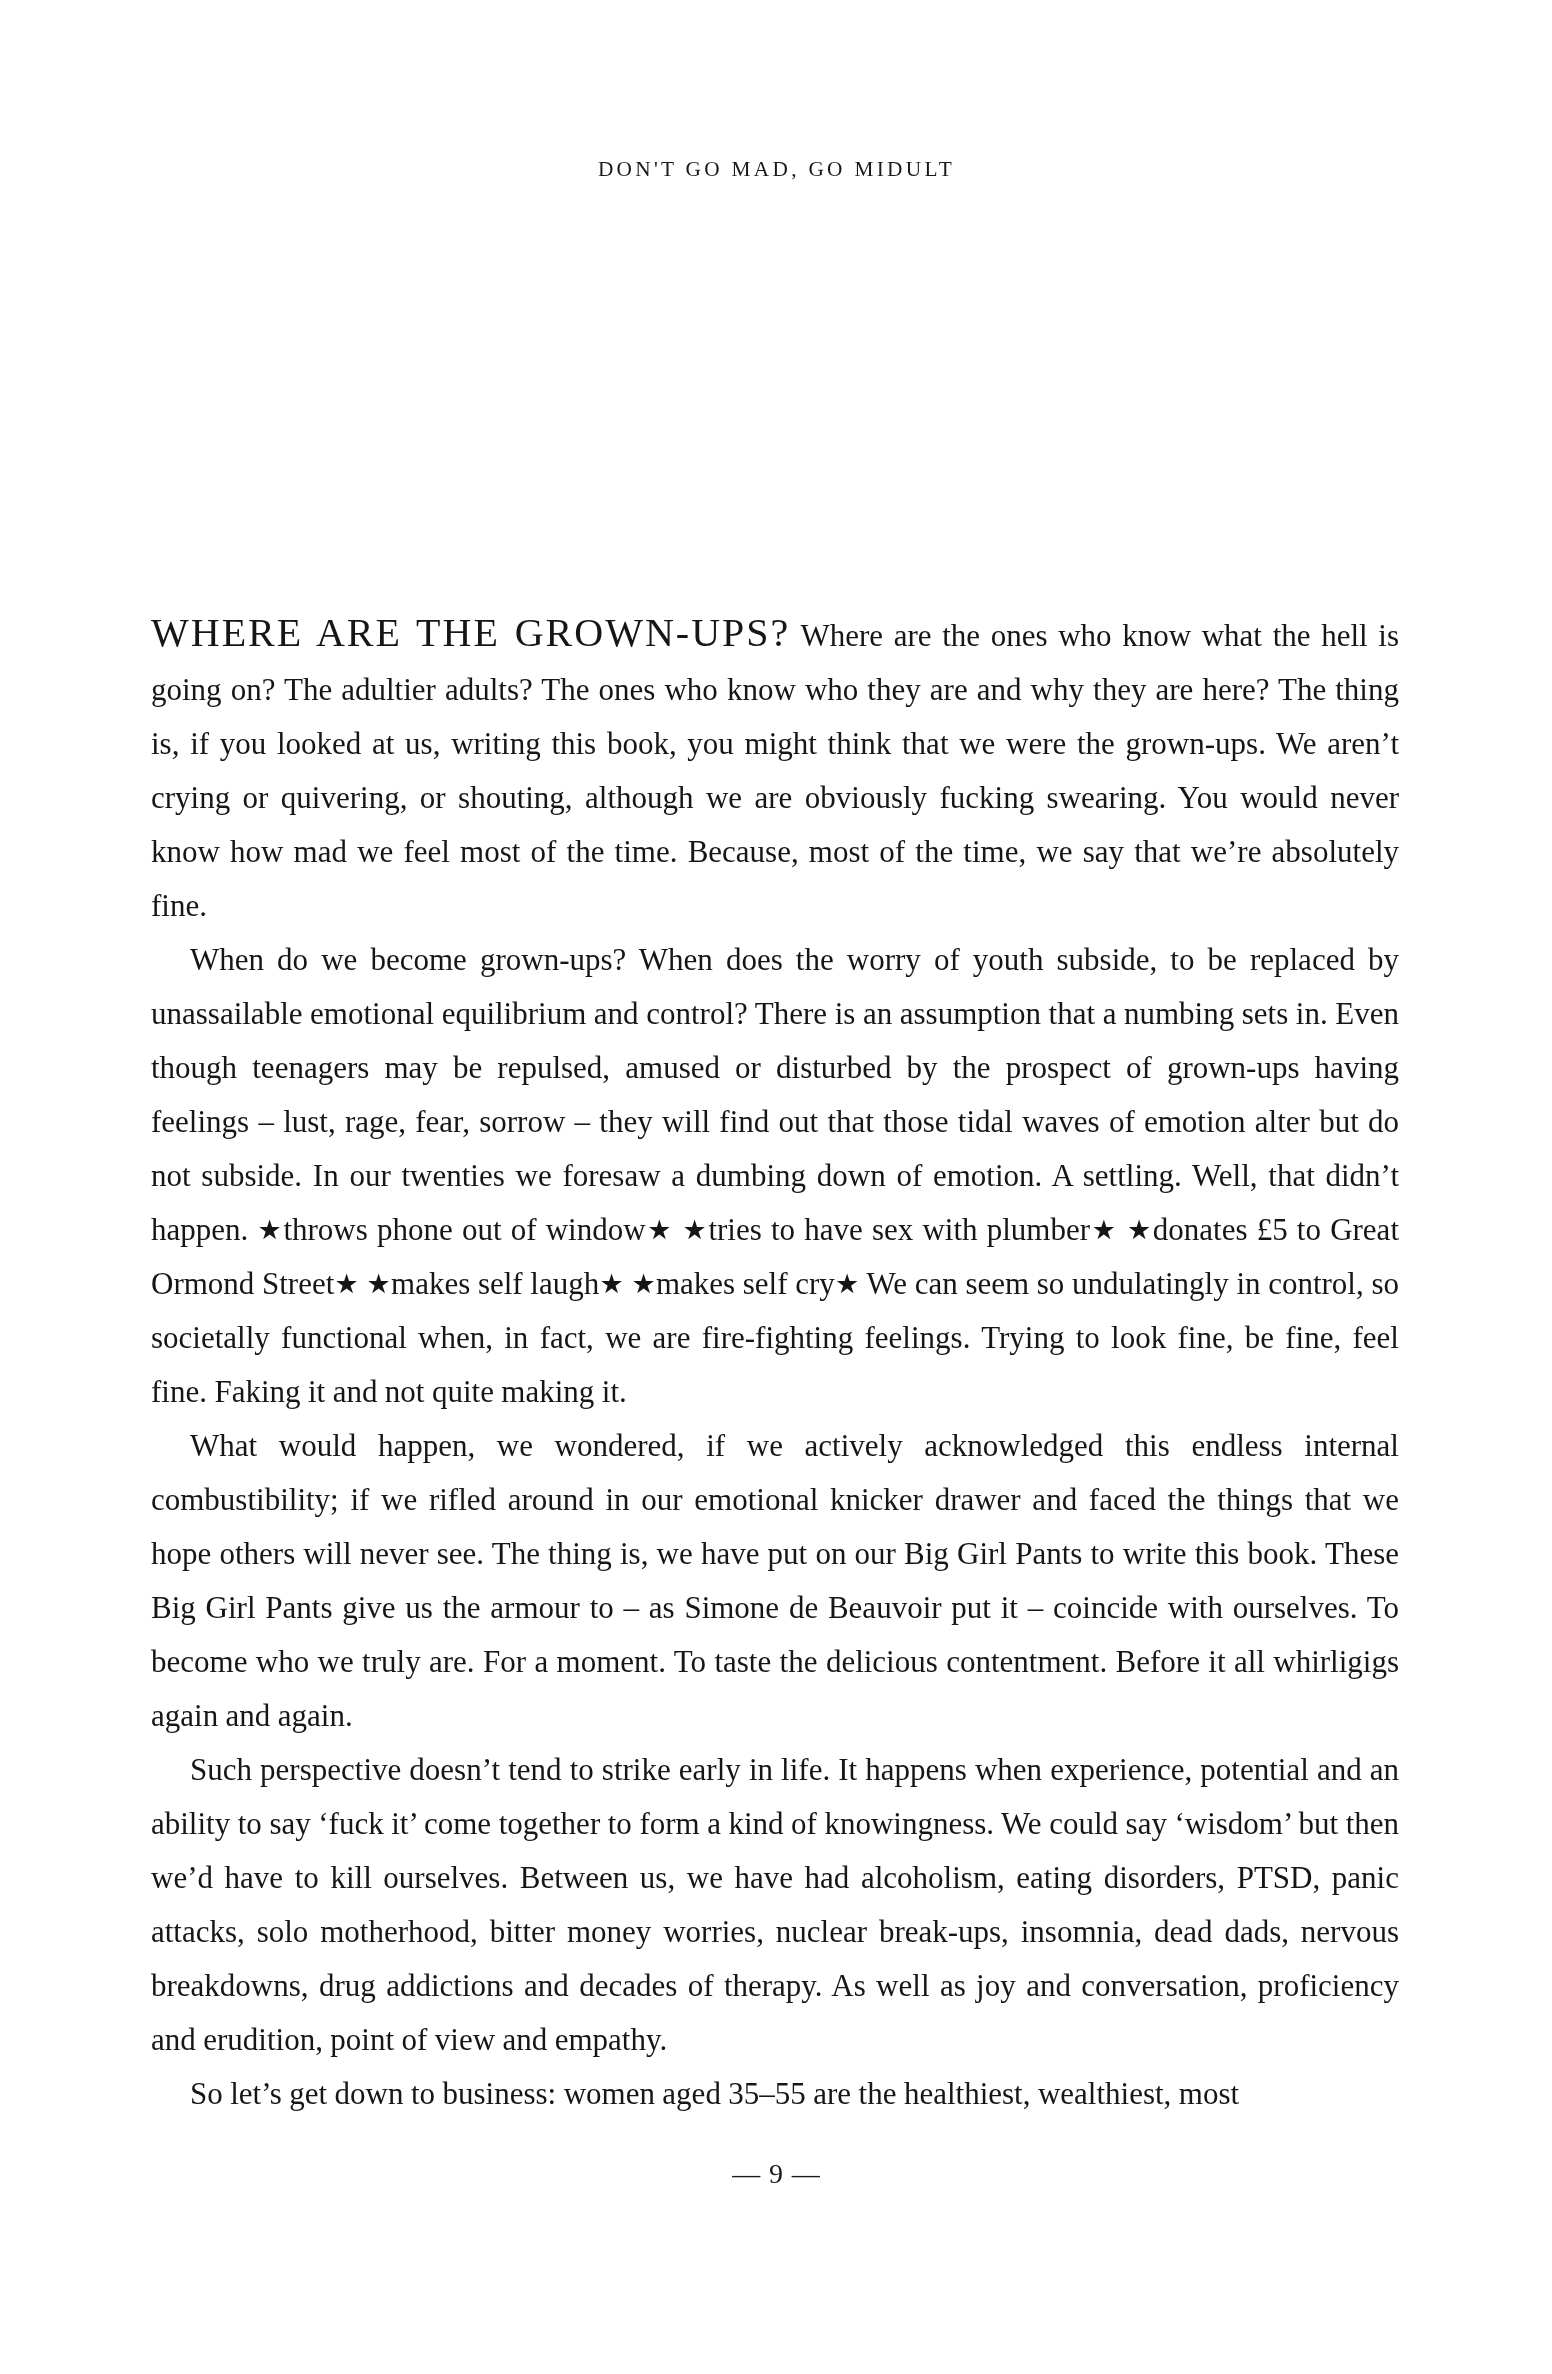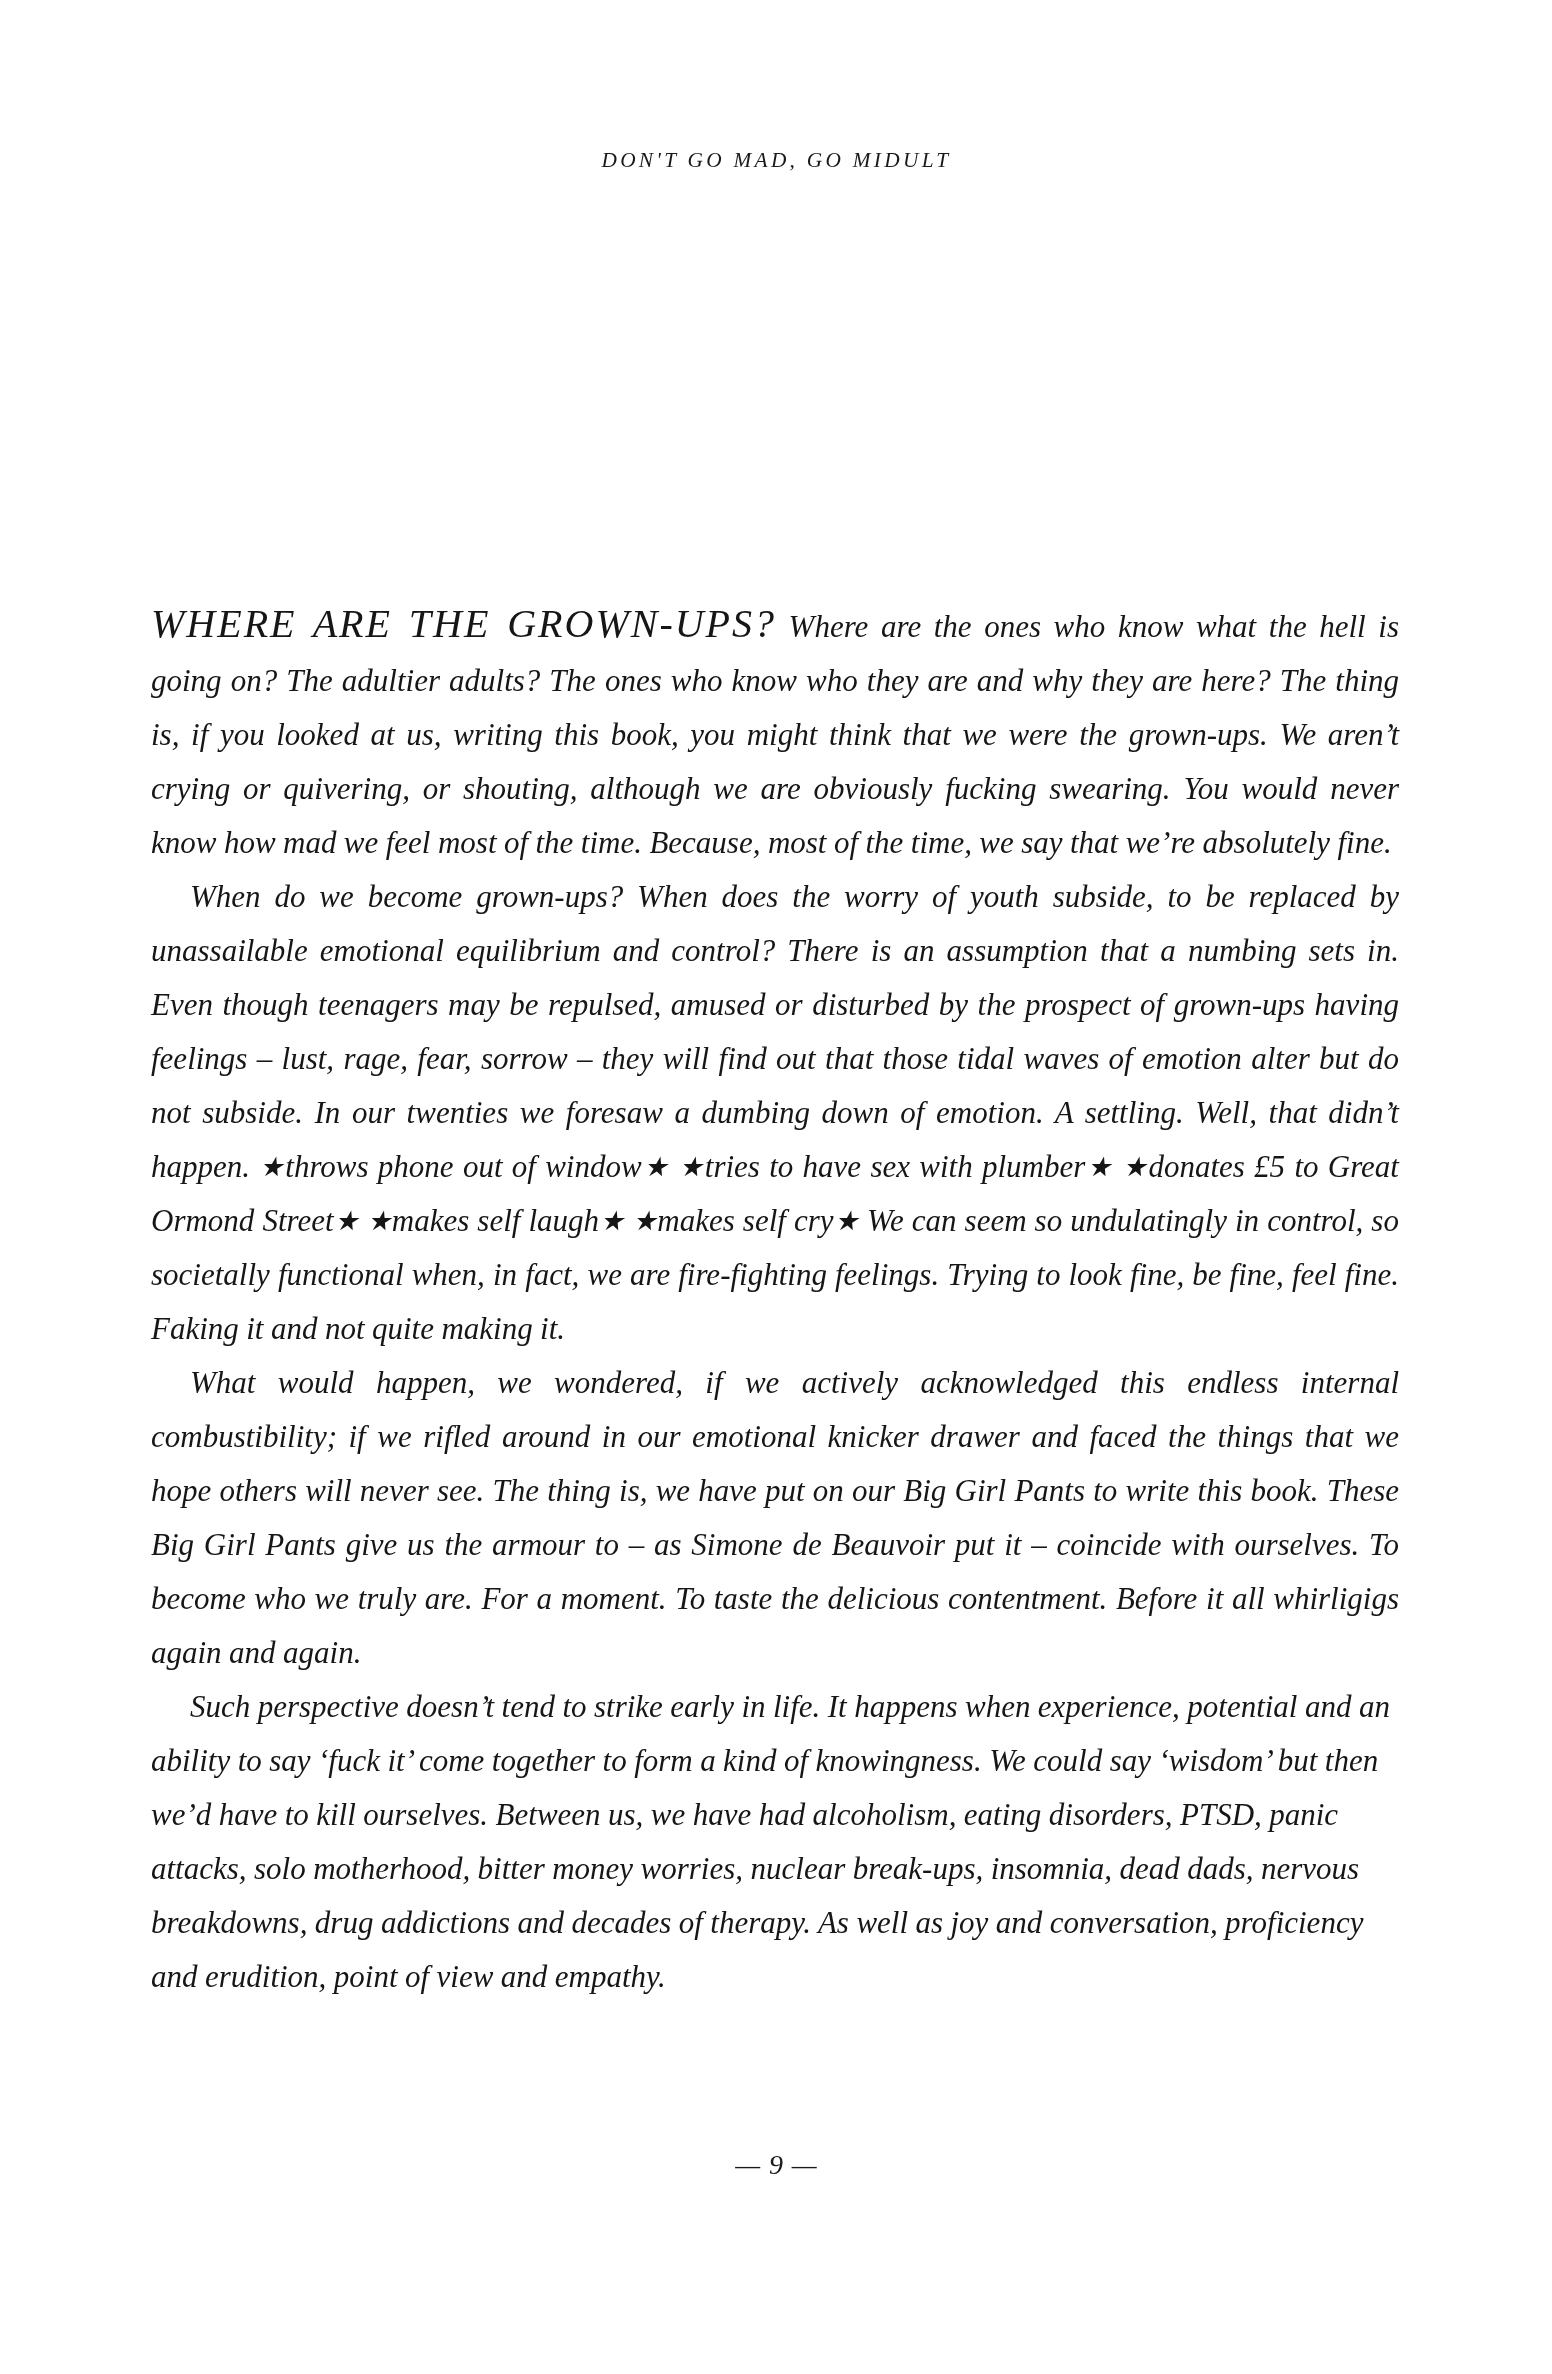--- a/index.html
+++ b/index.html
@@ -5,26 +5,25 @@
   html, body {
     margin: 0;
     padding: 0;
     background: #ffffff;
   }
   .page {
     position: relative;
     width: 1553px;
     height: 2283px;
     background: #ffffff;
-    margin: 7px auto;
+    margin: 16px auto;
     overflow: hidden;
     font-family: "Liberation Serif", "DejaVu Serif", serif;
     color: #161616;
     box-sizing: border-box;
-    font-style: italic;
   }
 
   
   .running-head {
     position: absolute;
     top: 141px;
     left: 0;
     width: 100%;
     text-align: center;
     font-family: "Liberation Serif", "DejaVu Serif", serif;
@@ -99,20 +98,21 @@
 
     <p class="para"><span class="opening-caps">WHERE ARE THE GROWN-UPS?</span><span> Where are the ones who know what the hell is going on? The adultier adults? The ones who know who they are and why they are here? The thing is, if you looked at us, writing this book, you might think that we were the grown-ups. We aren’t crying or quivering, or shouting, although we are obviously fucking swearing. You would never know how mad we feel most of the time. Because, most of the time, we say that we’re absolutely fine.</span></p>
 
     <p class="para indent"><span>When do we become grown-ups? When does the worry of youth subside, to be replaced by unassailable emotional equilibrium and control? There is an assumption that a numbing sets in. Even though teenagers may be repulsed, amused or disturbed by the prospect of grown-ups having feelings – lust, rage, fear, sorrow – they will find out that those tidal waves of emotion alter but do not subside. In our twenties we foresaw a dumbing down of emotion. A settling. Well, that didn’t happen. </span><span class="star">★</span><span>throws phone out of window</span><span class="star">★</span> <span class="star">★</span><span>tries to have sex with plumber</span><span class="star">★</span> <span class="star">★</span><span>donates £5 to Great Ormond Street</span><span class="star">★</span> <span class="star">★</span><span>makes self laugh</span><span class="star">★</span> <span class="star">★</span><span>makes self cry</span><span class="star">★</span><span> We can seem so undulatingly in control, so societally functional when, in fact, we are fire-fighting feelings. Trying to look fine, be fine, feel fine. Faking it and not quite making it.</span></p>
 
 
     <p class="para indent">What would happen, we wondered, if we actively acknowledged this endless internal combustibility; if we rifled around in our emotional knicker drawer and faced the things that we hope others will never see. The thing is, we have put on our Big Girl Pants to write this book. These Big Girl Pants give us the armour to – as Simone de Beauvoir put it – coincide with ourselves. To become who we truly are. For a moment. To taste the delicious contentment. Before it all whirligigs again and again.</p>
 
     <p class="para indent">Such perspective doesn’t tend to strike early in life. It happens when experience, potential and an ability to say ‘fuck it’ come together to form a kind of knowingness. We could say ‘wisdom’ but then we’d have to kill ourselves. Between us, we have had alcoholism, eating disorders, PTSD, panic attacks, solo motherhood, bitter money worries, nuclear break-ups, insomnia, dead dads, nervous breakdowns, drug addictions and decades of therapy. As well as joy and conversation, proficiency and erudition, point of view and empathy.</p>
 
+    <p class="para indent">So let’s get down to business: women aged 35–55 are the healthiest, wealthiest, most</p>
 
   </div>
 
   <div class="folio" style="bottom:109px;">
     <span class="folio-inner">— 9 —</span>
   </div>
 
 </div>
 
 

